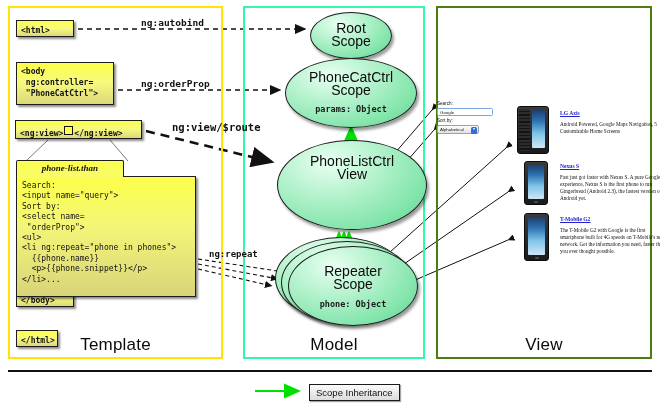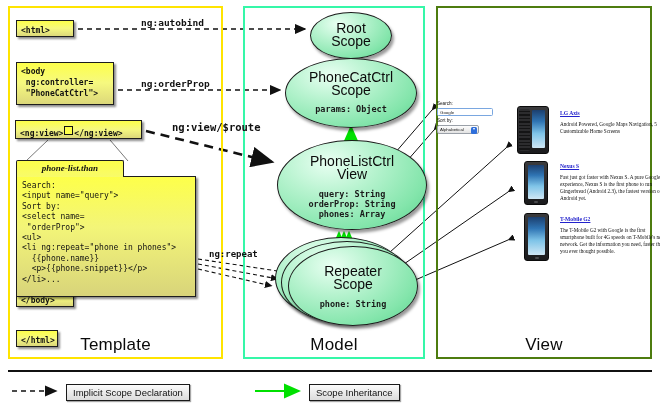--- a/index.html
+++ b/index.html
@@ -242,31 +242,28 @@
 
   <div class="scope" id="scope-cat">
     <div class="ttl" style="white-space:pre-line">PhoneCatCtrl
 Scope</div>
     <div class="props" style="white-space:pre-line;margin-top:8px">params: Object</div>
   </div>
 
   <div class="scope" id="scope-list">
     <div class="ttl" style="white-space:pre-line">PhoneListCtrl
 View</div>
-    <div class="props" style="white-space:pre-line;margin-top:9px">query: String
-orderProp: String
-phones: Array</div>
   </div>
 
   <div class="scope" id="scope-rep-c"></div>
   <div class="scope" id="scope-rep-b"></div>
   <div class="scope" id="scope-rep-a">
     <div class="ttl" style="white-space:pre-line">Repeater
 Scope</div>
-    <div class="props" style="white-space:pre-line;margin-top:9px">phone: String</div>
+    <div class="props" style="white-space:pre-line;margin-top:9px">phone: Object</div>
   </div>
 
   <div id="form">
     <div class="flabel">Search:</div>
     <div id="search-input">Google</div>
     <div class="flabel">Sort by:</div>
     <div id="sort-select">
       <span>Alphabetical</span>
       <span class="arrowbtn">▾</span>
     </div>
@@ -299,31 +296,20 @@
     <div class="p-desc" style="left:560px;top:227px;">The T-Mobile G2 with Google is the first smartphone built for 4G speeds on T-Mobile's new network. Get the information you need, faster than you ever thought possible.</div>
   </div>
 
   <div class="alabel" id="lbl-autobind">ng:autobind</div>
   <div class="alabel" id="lbl-controller">ng:orderProp</div>
   <div class="alabel" id="lbl-ngviewroute">ng:view/$route</div>
   <div class="alabel" id="lbl-ngrepeat">ng:repeat</div>
 
   <div id="legend-rule"></div>
 
-  <div class="lg-item" id="lg1">
-    <svg class="lg-gl" width="58" height="18">
-      <defs>
-          <marker id="lh1" markerWidth="8" markerHeight="7" refX="7" refY="3.5" orient="auto">
-        <path d="M0,0 L8,3.5 L0,7 z" fill="#111"></path>
-          </marker>
-        </defs>
-      <path d="M2,9 L46,9" stroke="#111" stroke-width="1.6" stroke-dasharray="5,4" marker-end="url(#lh1)" fill="none"></path>
-    </svg>
-    <span class="lg-box" style="margin-left:56px;">Implicit Scope Declaration</span>
-  </div>
 
   <div class="lg-item" id="lg2">
     <svg class="lg-gl" width="58" height="18">
       <defs>
           <marker id="lh2" markerWidth="8" markerHeight="7" refX="7" refY="3.5" orient="auto">
         <path d="M0,0 L8,3.5 L0,7 z" fill="#00E000"></path>
           </marker>
         </defs>
       <path d="M2,9 L46,9" stroke="#00E000" stroke-width="2.2" marker-end="url(#lh2)" fill="none"></path>
     </svg>

